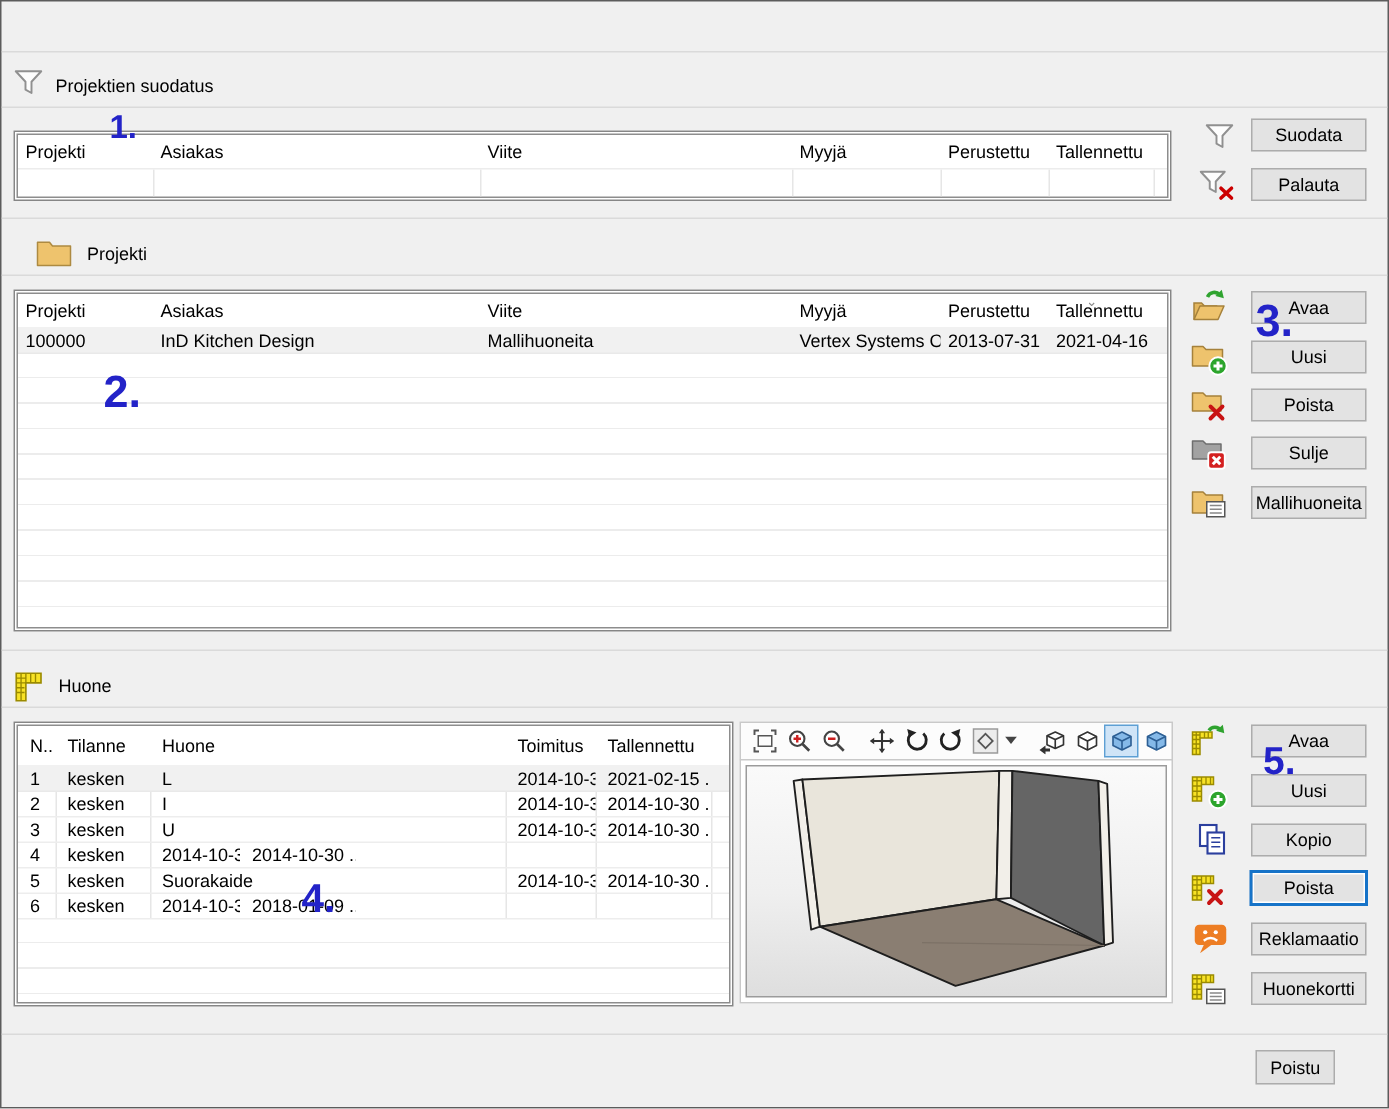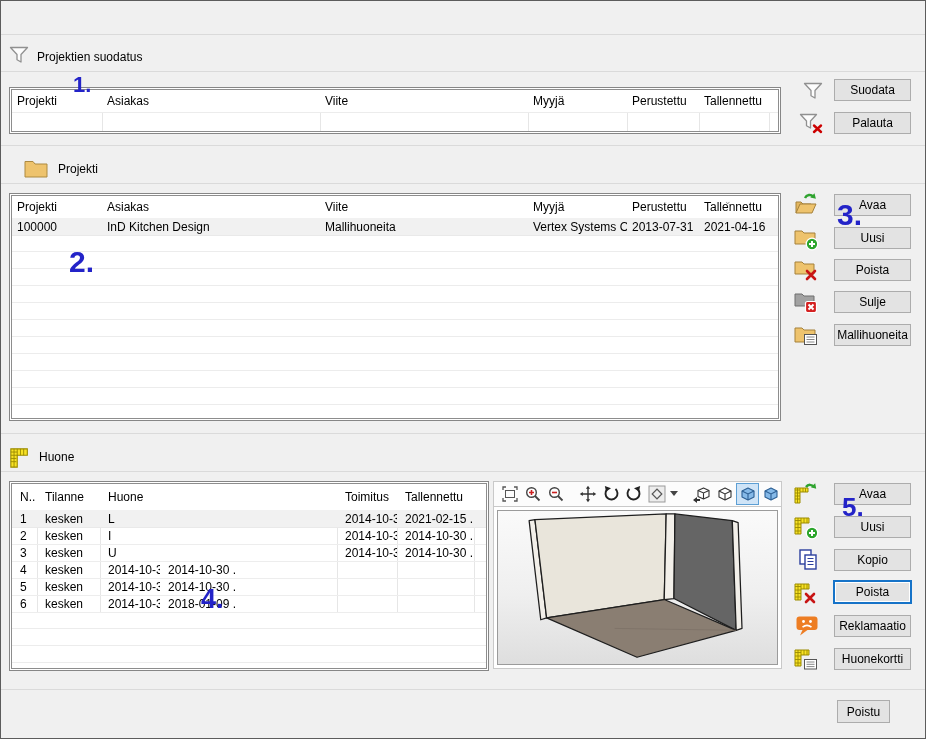--- a/index.html
+++ b/index.html
@@ -230,20 +230,21 @@
       </div>
       <div class="trow rowline" style="top:77px;height:17px">
         <span class="cell cell8" style="width:25px">4</span>
         <span class="cell cell8" style="width:63px">kesken</span>
         <span class="cell cell8" style="width:60px">2014-10-31</span>
         <span class="cell cell8" style="width:77px">2014-10-30 ...</span>
       </div>
       <div class="trow rowline" style="top:94px;height:17px">
         <span class="cell cell8" style="width:25px">5</span>
         <span class="cell cell8" style="width:63px">kesken</span>
+        <span class="cell cell8" style="width:237px">Suorakaide</span>
         <span class="cell cell8" style="width:60px">2014-10-31</span>
         <span class="cell cell8" style="width:77px">2014-10-30 ...</span>
       </div>
       <div class="trow rowline" style="top:111px;height:17px">
         <span class="cell cell8" style="width:25px">6</span>
         <span class="cell cell8" style="width:63px">kesken</span>
         <span class="cell cell8" style="width:60px">2014-10-31</span>
         <span class="cell cell8" style="width:77px">2018-01-09 ...</span>
       </div>
     </div>

